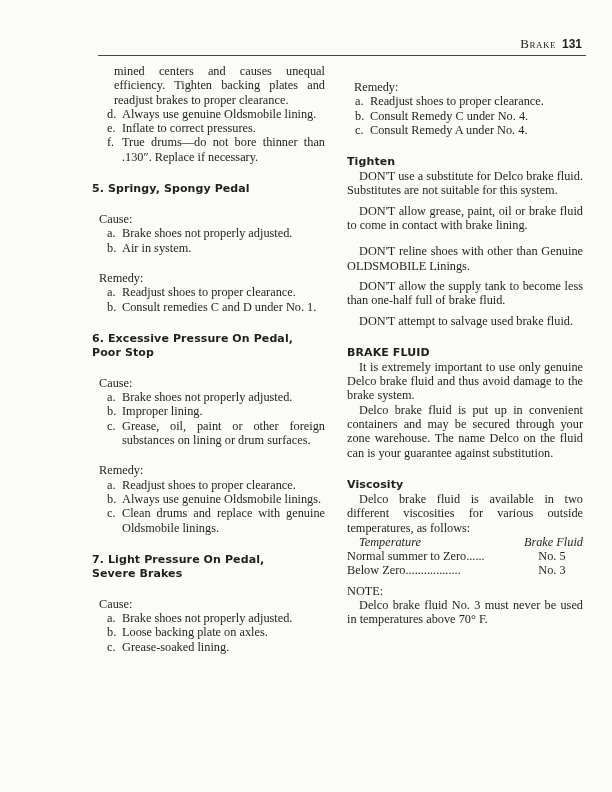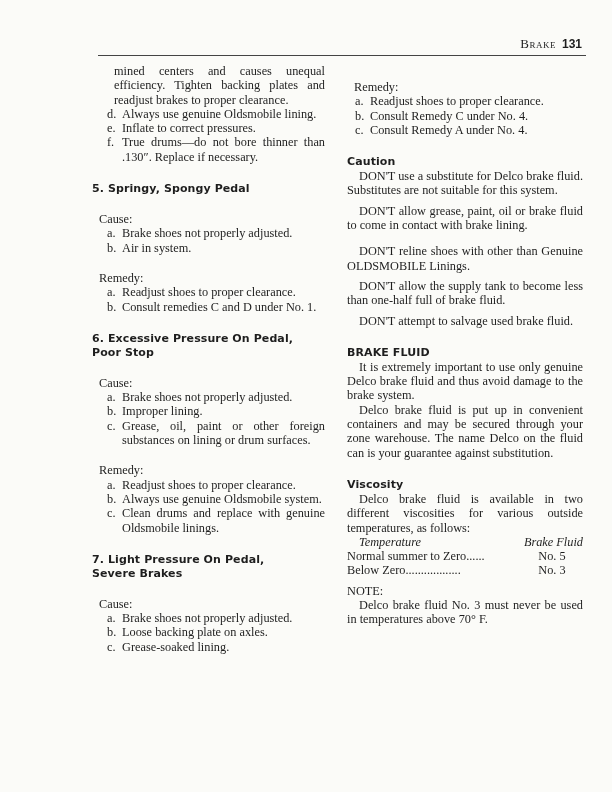--- a/index.html
+++ b/index.html
@@ -98,21 +98,21 @@
       <span class="txt">Grease, oil, paint or other foreign substances on lining or drum surfaces.</span>
     </div>
   <div class="label indent2">Remedy:</div>
   <div class="line-item indent2">
       <span class="mark">a.</span>
       <span class="txt">Readjust shoes to proper clearance.</span>
     </div>
   <div class="line-item indent2">
       <span class="mark">b.</span>
     <span class="txt">
-      <span style="display:block;text-align:justify">Always use genuine Oldsmobile system.</span>
+      <span style="display:block;text-align:justify">Always use genuine Oldsmobile linings.</span>
     </span>
   </div>
   <div class="line-item indent2">
       <span class="mark">c.</span>
       <span class="txt">Clean drums and replace with genuine Oldsmobile linings.</span>
     </div>
 
   <div class="gap-l"></div>
   <div class="sect-head">
     <div>7. Light Pressure On Pedal,</div>
@@ -142,21 +142,21 @@
   <div class="line-item" style="padding-left:8px">
       <span class="mark">b.</span>
       <span class="txt">Consult Remedy C under No. 4.</span>
     </div>
   <div class="line-item" style="padding-left:8px">
       <span class="mark">c.</span>
       <span class="txt">Consult Remedy A under No. 4.</span>
     </div>
 
   <div class="gap-l"></div>
-  <div class="sect-head">Caution</div>
+  <div class="sect-head">Tighten</div>
   <div class="para">DON'T use a substitute for Delco brake fluid. Substitutes are not suitable for this system.</div>
   <div class="gap-s"></div>
   <div class="para">DON'T allow grease, paint, oil or brake fluid to come in contact with brake lining.</div>
   <div class="gap-s"></div>
   <div class="gap-s"></div>
   <div class="para">DON'T reline shoes with other than Genuine OLDSMOBILE Linings.</div>
   <div class="gap-s"></div>
   <div class="para">DON'T allow the supply tank to become less than one-half full of brake fluid.</div>
   <div class="gap-s"></div>
   <div class="para">DON'T attempt to salvage used brake fluid.</div>

